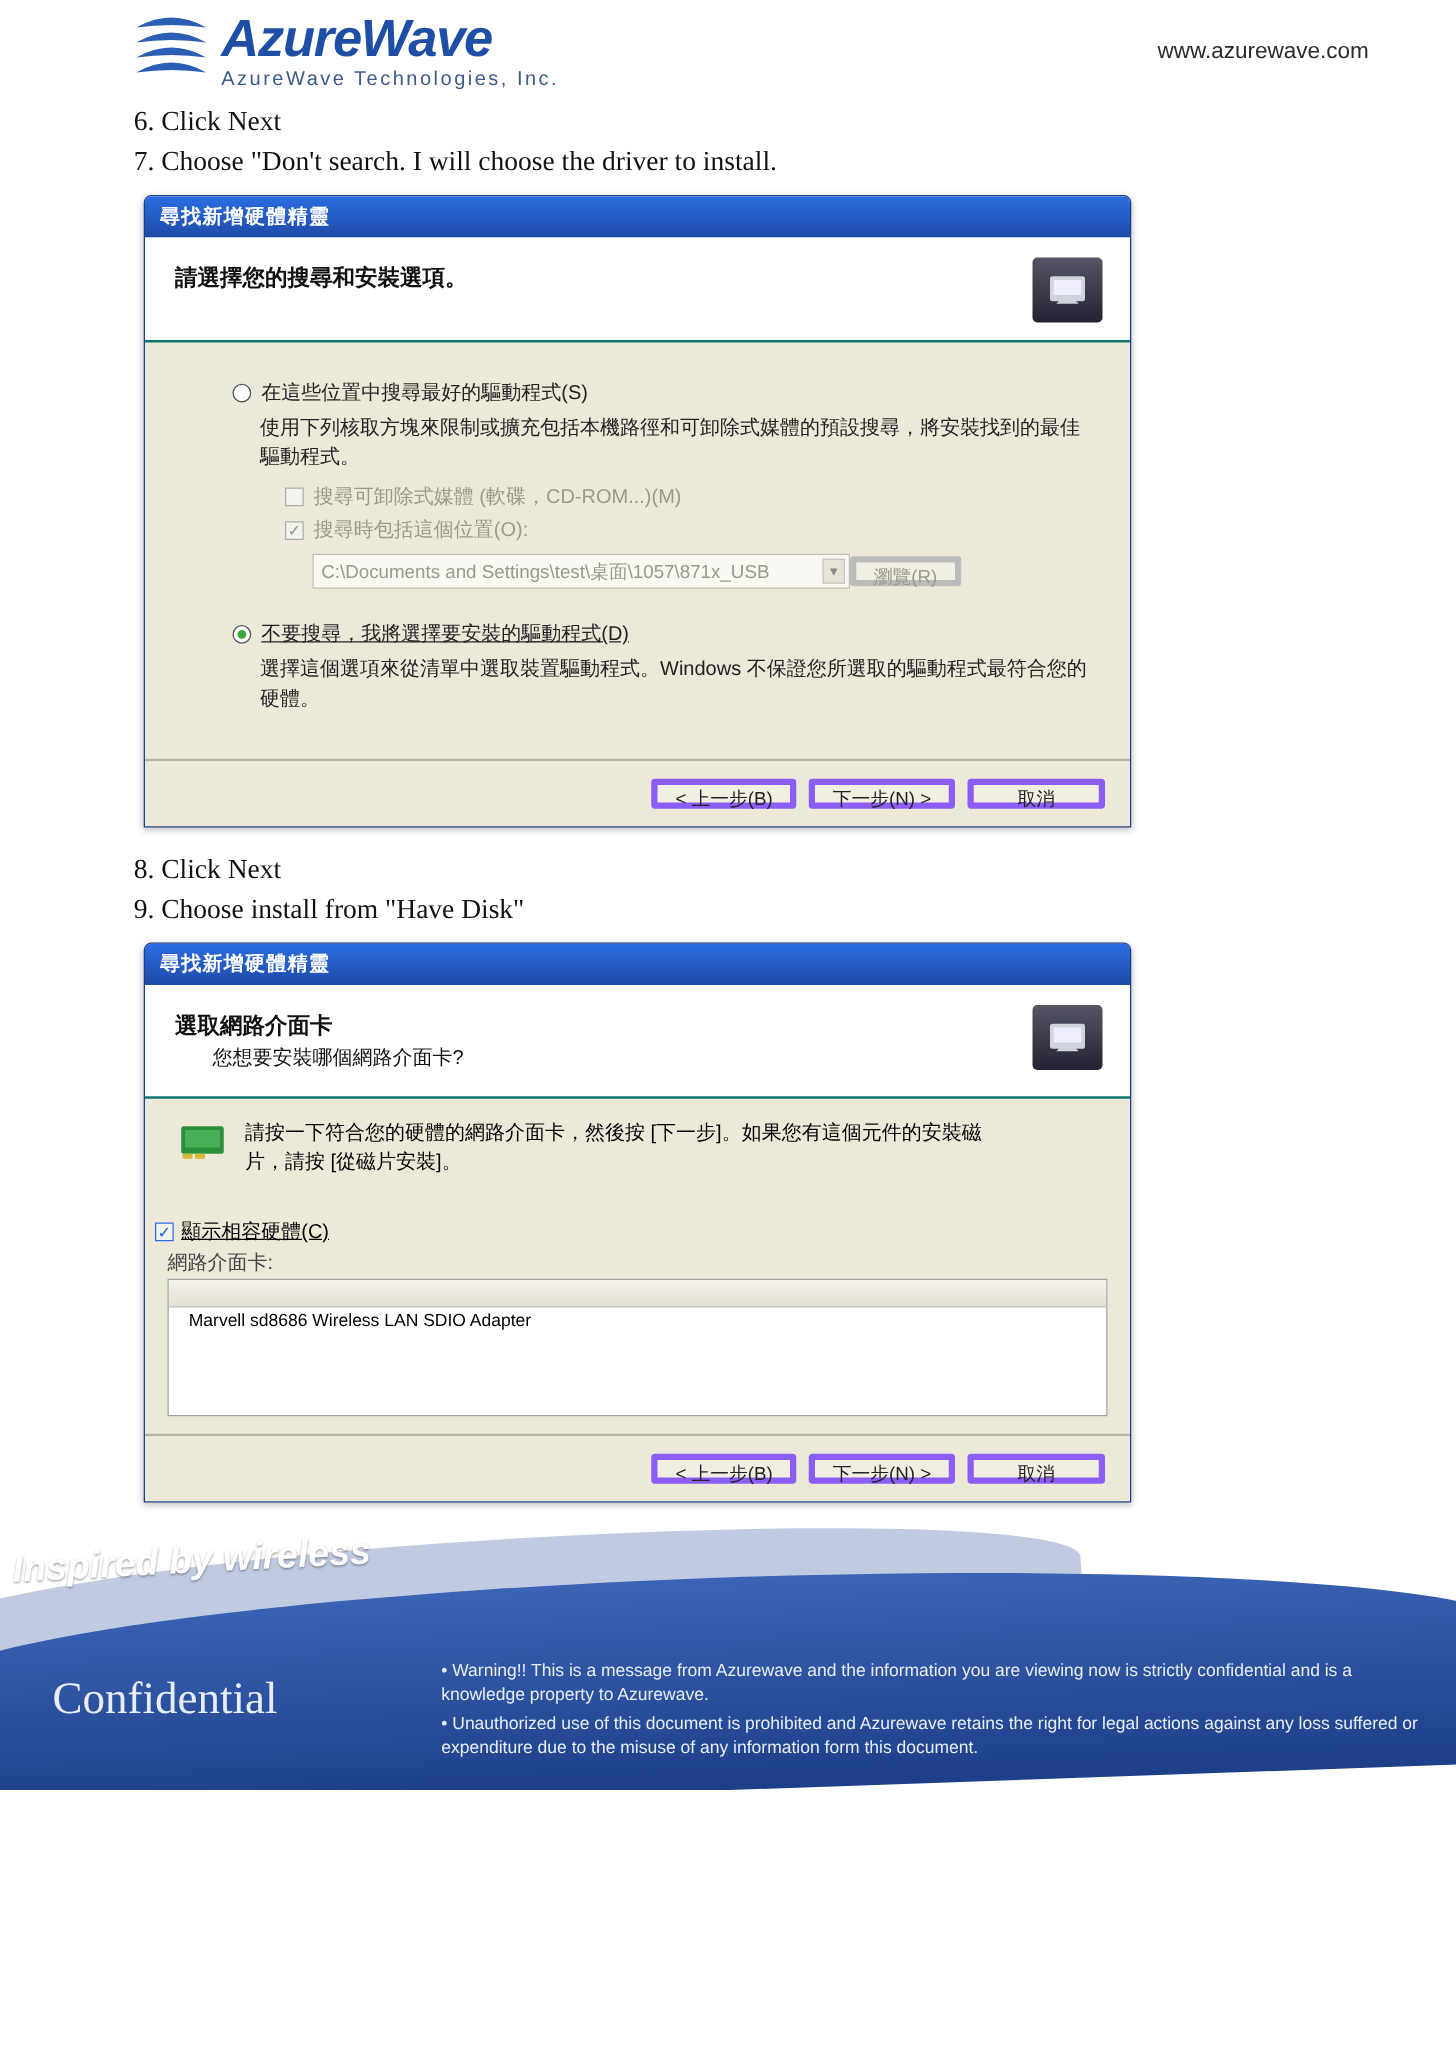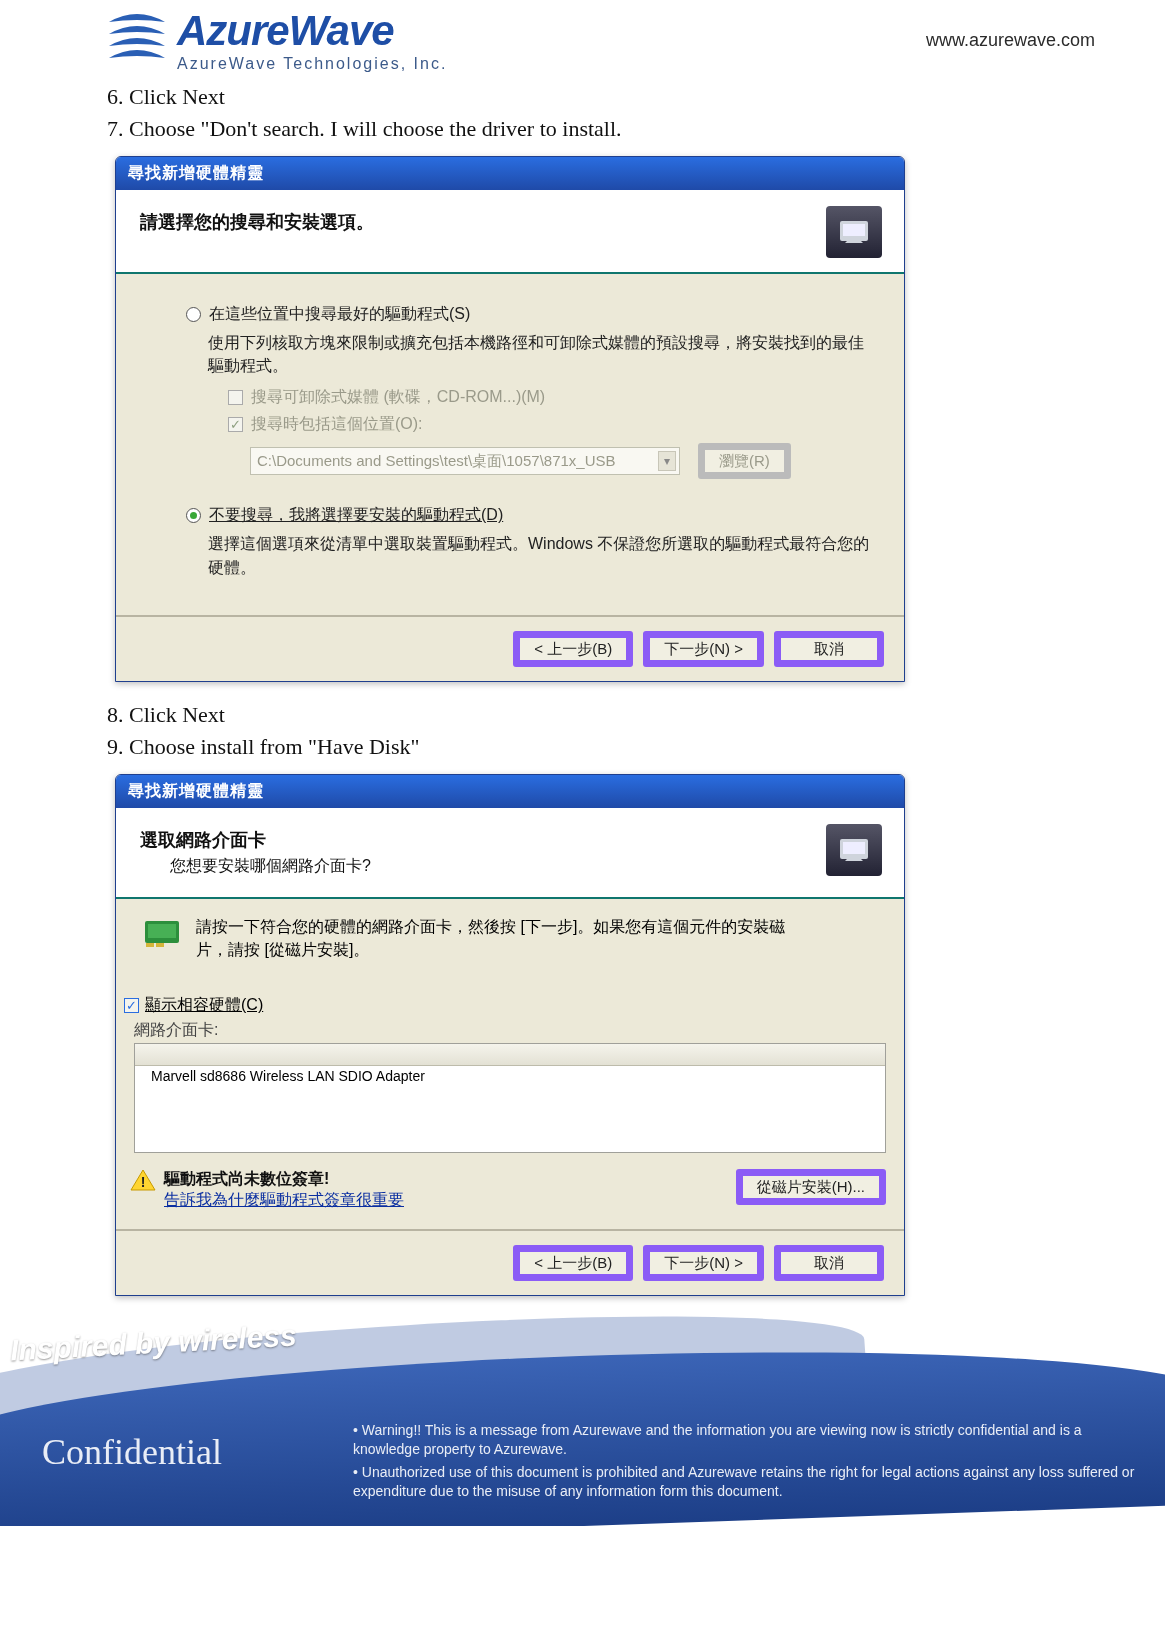--- a/index.html
+++ b/index.html
@@ -115,34 +115,34 @@
   .sub-checks { margin-left: 42px; color: #9a9a8a; }
   .chk-row { display:flex; align-items:center; gap:8px; margin:6px 0; }
   .chkbox {
     width:15px; height:15px; border:1px solid #aaa; background:#f4f4ee;
     flex:none; position:relative;
   }
   .chkbox.checked::after {
     content:"✓"; position:absolute; inset:0; font-size:13px; line-height:13px;
     color:#8ea080; text-align:center;
   }
-  .path-row { display:flex; align-items:center; gap:18px; margin:8px 0 0 22px; }
+  .path-row { display:flex; align-items:center; margin:8px 0 0 22px; }
   .combo {
     width: 430px; height:28px; border:1px solid #c0c0b0; background:#f9f8f2;
     padding:4px 22px 4px 6px; color:#9a9a8a; font-size:15px; position:relative;
     font-family: Tahoma, sans-serif;
   }
   .combo .caret {
     position:absolute; right:3px; top:3px; bottom:3px; width:18px;
     background:#e6e4d7; border:1px solid #c8c6b8;
     display:flex; align-items:center; justify-content:center;
   }
   .combo .caret::after { content:"▾"; color:#888; font-size:12px; }
   .xp-btn {
-    height:36px; border:7px solid #8b5cf6; background:#f1efe2;
+    height:24px; border:5px solid #8b5cf6; background:#f1efe2;
     padding:2px 14px; font-size:15px; font-family: "PMingLiU", Tahoma, sans-serif;
     color:#222; border-radius:3px;
   }
   .xp-btn.disabled { color:#9a9a8a; border-color:#bbb; }
   .sep { height:2px; background:#b8b4a2; margin:0; }
   .xp-footer {
     background:#ece9d8; padding:14px 20px;
     display:flex; justify-content:flex-end; gap:10px;
   }
   .xp-footer .xp-btn { min-width:110px; }
@@ -329,35 +329,20 @@
       <span class="chkbox checked"></span>
       <span style="text-decoration:underline">顯示相容硬體(C)</span>
     </div>
 
     <div class="list-label">網路介面卡:</div>
     <div class="listbox">
       <div class="hdr"></div>
       <div class="row">Marvell sd8686 Wireless LAN SDIO Adapter</div>
     </div>
 
-    <div class="warn-row">
-      <div class="warn-left">
-        <div class="tri">
-          <svg viewBox="0 0 26 22">
-              <polygon points="13,1 25,21 1,21" fill="#ffd531" stroke="#c79a00"></polygon>
-              <text x="13" y="18" text-anchor="middle" font-size="14" font-family="Arial" font-weight="700" fill="#222">!</text>
-            </svg>
-        </div>
-        <div>
-          <div class="warn-strong">驅動程式尚未數位簽章!</div>
-          <div class="warn-link">告訴我為什麼驅動程式簽章很重要</div>
-        </div>
-      </div>
-      <button class="xp-btn">從磁片安裝(H)...</button>
-    </div>
 
     <div style="height:14px"></div>
     <div class="sep"></div>
     <div class="xp-footer">
       <button class="xp-btn">&lt; 上一步(B)</button>
       <button class="xp-btn">下一步(N) &gt;</button>
       <button class="xp-btn">取消</button>
     </div>
   </div>
 

